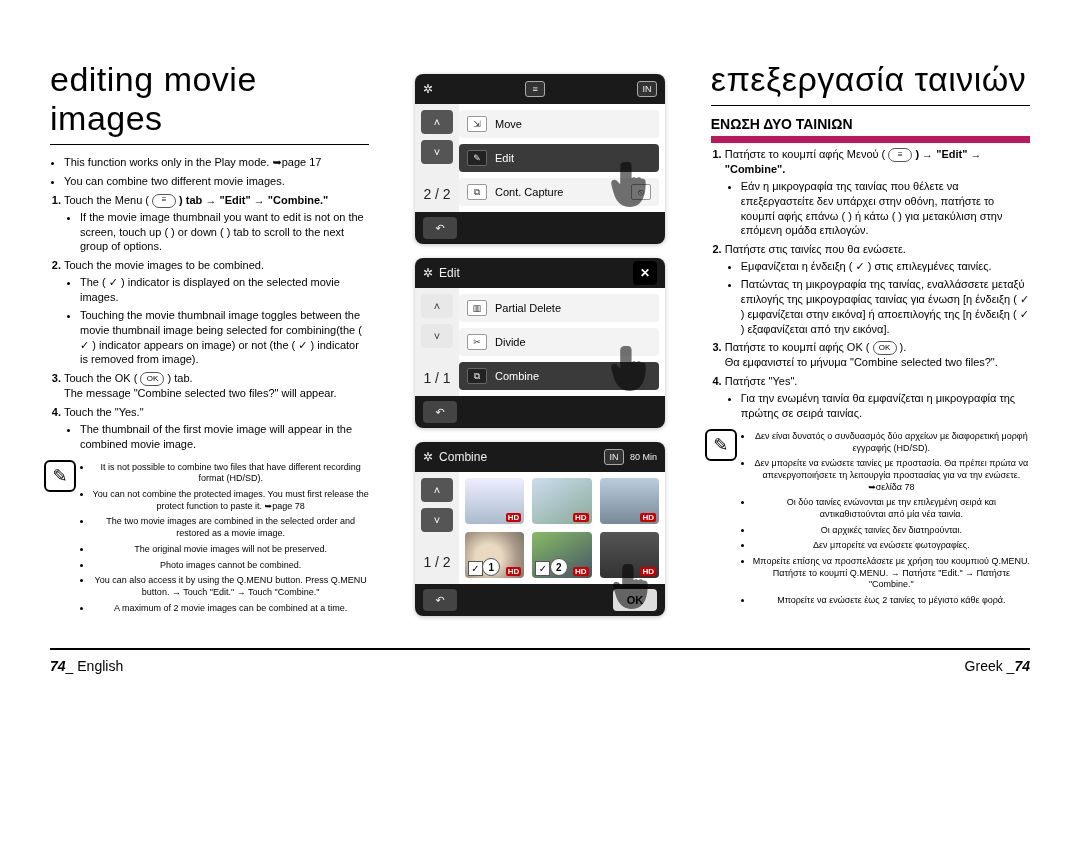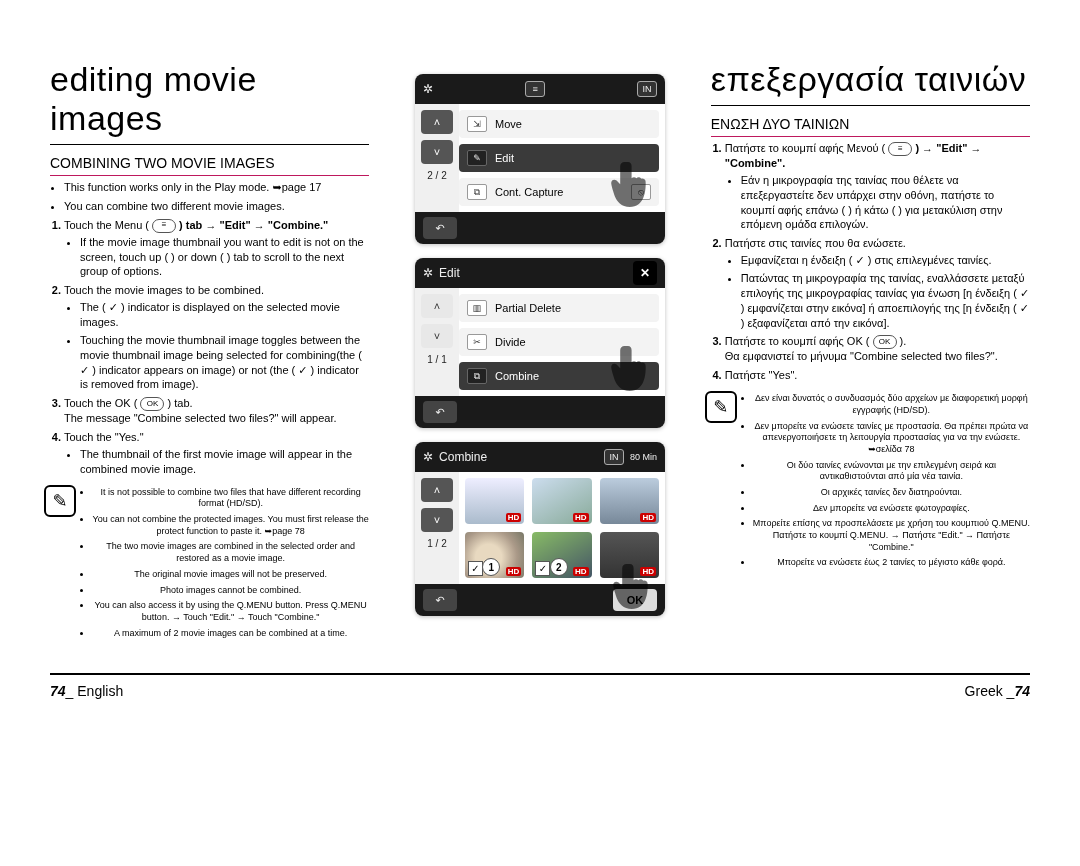--- a/index.html
+++ b/index.html
@@ -27,24 +27,24 @@
     font-weight: 400;
     margin: 0 0 6px 0;
     letter-spacing: 0.5px;
   }
   .rule {
     border-top: 1px solid #000;
     margin-bottom: 10px;
   }
   h2 {
     font-size: 14px;
-    font-weight: normal;
+    font-weight: bold;
     margin: 6px 0 4px 0;
     text-transform: uppercase;
-    border-bottom: 1px solid #be185d;
+    border-bottom: 7px solid #be185d;
     padding-bottom: 4px;
   }
   .bullets, .steps, .notes {
     font-size: 11px;
     line-height: 1.35;
     padding-left: 14px;
     margin: 4px 0;
   }
   .bullets li, .steps li, .notes li { margin-bottom: 4px; }
   .sub { list-style: disc; padding-left: 16px; margin: 2px 0 4px 0; font-size: 11px; }
@@ -97,21 +97,21 @@
     display: flex; flex-direction: column; align-items: center;
     padding: 6px 0; gap: 6px;
     font-size: 11px;
   }
   .rail-btn {
     width: 32px; height: 24px; border-radius: 4px;
     background: #555; color: #fff;
     display: flex; align-items: center; justify-content: center;
   }
   .rail-btn.light { background: #e8e8e8; color: #333; }
-  .rail-count { font-size: 10px; color: #222; }
+  .rail-count { font-size: 14px; color: #222; margin-top: 16px; }
   .scr-list {
     flex: 1; padding: 6px 6px 6px 0;
     display: flex; flex-direction: column; gap: 6px;
   }
   .row {
     display: flex; align-items: center; gap: 8px;
     height: 28px; border-radius: 4px; padding: 0 8px;
     background: #f3f3f3;
   }
   .row.sel { background: #3a3a3a; color: #fff; }
@@ -185,21 +185,20 @@
 </style>
 </head>
 <body>
 
 <div class="page">
   <div class="cols">
 
     <div class="col-left">
       <h1>editing movie images</h1>
       <div class="rule"></div>
-      <h2>COMBINING TWO MOVIE IMAGES</h2>
 
       <ul class="bullets">
         <li>This function works only in the Play mode. ➥page 17</li>
         <li>You can combine two different movie images.</li>
       </ul>
 
       <ol class="steps">
         <li>
           <span>Touch the Menu ( </span><span class="pill">≡</span><span><b> ) tab → "Edit" → "Combine."</b></span>
           <ul class="sub">
@@ -382,20 +381,23 @@
             <li>Εμφανίζεται η ένδειξη ( ✓ ) στις επιλεγμένες ταινίες.</li>
             <li>Πατώντας τη μικρογραφία της ταινίας, εναλλάσσετε μεταξύ επιλογής της μικρογραφίας ταινίας για ένωση [η ένδειξη ( ✓ ) εμφανίζεται στην εικόνα] ή αποεπιλογής της [η ένδειξη ( ✓ ) εξαφανίζεται από την εικόνα].</li>
           </ul>
         </li>
         <li>
           <span>Πατήστε το κουμπί αφής OK ( </span><span class="pill">OK</span><span> ).</span><br>
           <span>Θα εμφανιστεί το μήνυμα "Combine selected two files?".</span>
         </li>
         <li>
           <span>Πατήστε "Yes".</span>
+          <ul class="sub">
+              <li>Για την ενωμένη ταινία θα εμφανίζεται η μικρογραφία της πρώτης σε σειρά ταινίας.</li>
+            </ul>
         </li>
       </ol>
 
       <div class="note-wrap">
         <div class="note-icon">✎</div>
         <ul class="notes">
           <li>Δεν είναι δυνατός ο συνδυασμός δύο αρχείων με διαφορετική μορφή εγγραφής (HD/SD).</li>
           <li>Δεν μπορείτε να ενώσετε ταινίες με προστασία. Θα πρέπει πρώτα να απενεργοποιήσετε τη λειτουργία προστασίας για να την ενώσετε. ➥σελίδα 78</li>
           <li>Οι δύο ταινίες ενώνονται με την επιλεγμένη σειρά και αντικαθιστούνται από μία νέα ταινία.</li>
           <li>Οι αρχικές ταινίες δεν διατηρούνται.</li>

